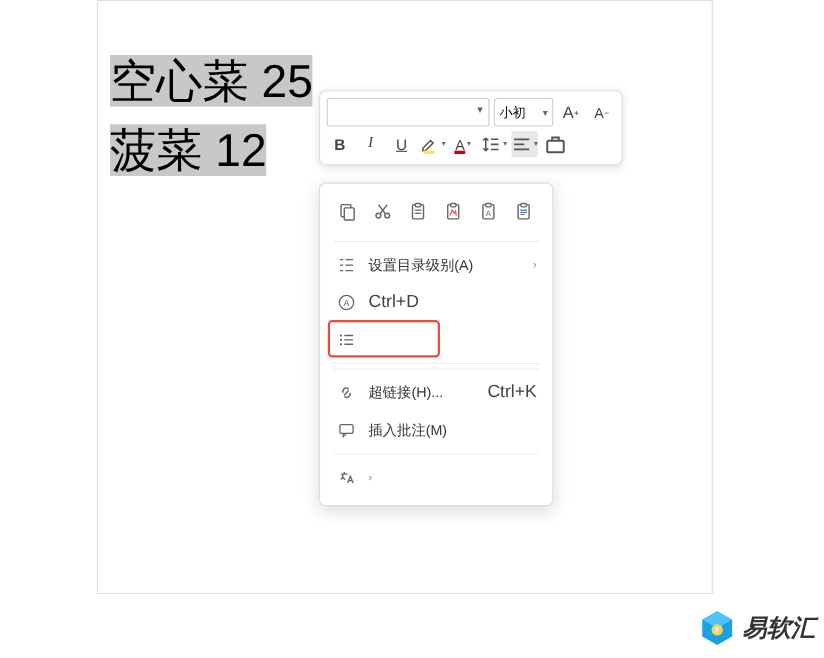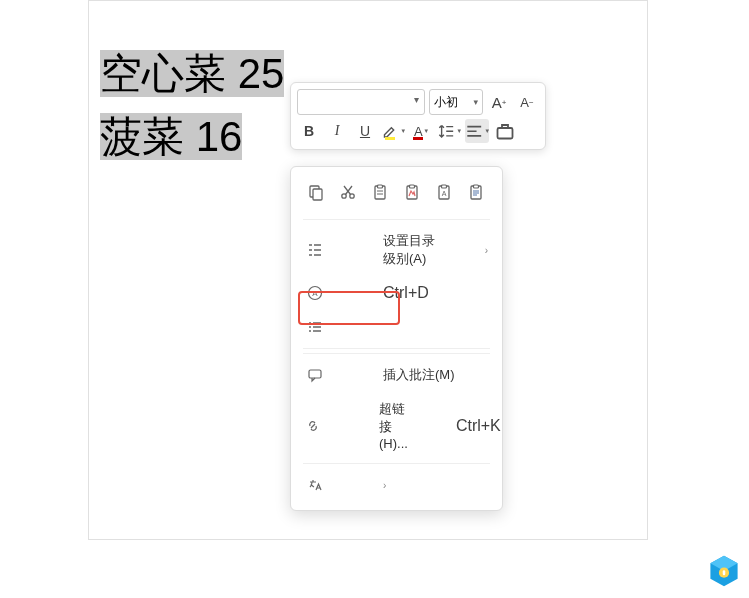--- a/index.html
+++ b/index.html
@@ -4,58 +4,58 @@
 <style>
   * { box-sizing: border-box; margin: 0; padding: 0; }
   body { width: 749px; height: 598px; background: #fff; font-family: "Microsoft YaHei", sans-serif; position: relative; overflow: hidden; }
   
   .page { position: absolute; left: 88px; top: 0; width: 560px; height: 540px; background: #fff; border: 1px solid #e0e0e0; }
   
   .sel-text { position: absolute; left: 100px; top: 42px; }
   .sel-text .line { font-size: 42px; font-weight: 400; line-height: 1.5; color: #000; }
   .sel-text .hl { background: #c8c8c8; }
   
-  .mini-toolbar { position: absolute; left: 290px; top: 82px; width: 256px; background: #fff; border: 1px solid #ddd; border-radius: 6px; box-shadow: 0 2px 8px rgba(0,0,0,0.12); padding: 6px; z-index: 5; }
+  .mini-toolbar { position: absolute; left: 290px; top: 82px; width: 276px; background: #fff; border: 1px solid #ddd; border-radius: 6px; box-shadow: 0 2px 8px rgba(0,0,0,0.12); padding: 6px; z-index: 5; }
   .mini-row { display: flex; align-items: center; gap: 4px; }
   .font-name { flex: 1; height: 26px; border: 1px solid #ccc; border-radius: 3px; background: #fff; padding: 0 18px 0 6px; font-size: 12px; position: relative; }
   .font-name::after { content: "▾"; position: absolute; right: 5px; top: 4px; font-size: 10px; color: #666; }
   .font-size { width: 54px; height: 26px; border: 1px solid #ccc; border-radius: 3px; background: #fff; display: flex; align-items: center; justify-content: space-between; padding: 0 4px; font-size: 12px; }
   .tb-btn { width: 24px; height: 24px; display: flex; align-items: center; justify-content: center; font-size: 14px; color: #444; cursor: pointer; border-radius: 3px; position: relative; }
   .tb-btn.dd::after { content: "▾"; font-size: 7px; margin-left: 2px; color: #666; }
   .bold { font-weight: 700; }
   .italic { font-style: italic; font-family: serif; }
   .underline { text-decoration: underline; }
   .mini-row2 { margin-top: 4px; }
   .hl-swatch { width: 10px; height: 3px; background: #ffeb3b; position: absolute; bottom: 3px; left: 4px; }
   .fc-swatch { width: 10px; height: 3px; background: #c00; position: absolute; bottom: 3px; left: 4px; }
   
   .ctx-menu { position: absolute; left: 290px; top: 166px; width: 213px; background: #fff; border: 1px solid #ddd; border-radius: 6px; box-shadow: 0 4px 16px rgba(0,0,0,0.15); padding: 8px 0; z-index: 6; }
   .clip-row { display: flex; gap: 6px; padding: 4px 12px 10px; }
   .clip-btn { width: 26px; height: 26px; display: flex; align-items: center; justify-content: center; color: #555; cursor: pointer; border-radius: 3px; }
   .clip-btn svg { width: 18px; height: 18px; }
   .menu-sep { height: 1px; background: #eee; margin: 4px 12px; }
-  .menu-item { display: flex; align-items: center; padding: 8px 14px; font-size: 13px; color: #333; cursor: pointer; position: relative; gap: 48px; }
+  .menu-item { display: flex; align-items: center; padding: 8px 14px; font-size: 13px; color: #333; cursor: pointer; position: relative; }
   .menu-icon { width: 20px; height: 18px; margin-right: 10px; display: flex; align-items: center; justify-content: center; color: #666; }
   .menu-icon svg { width: 16px; height: 16px; }
   .menu-label { flex: 1; }
   .menu-shortcut { font-size: 16px; color: #404040; }
   .menu-arrow { font-size: 10px; color: #888; }
   .menu-highlight { position: absolute; left: 298px; top: 291px; width: 102px; height: 34px; border: 2px solid #e74c3c; border-radius: 4px; z-index: 7; pointer-events: none; }
   
   .watermark { position: absolute; right: 8px; bottom: 10px; display: flex; align-items: center; gap: 6px; font-size: 22px; font-weight: 700; color: #333; font-style: italic; }
   .wm-logo { width: 34px; height: 34px; }
 </style>
 </head>
 <body>
 
 <div class="page"></div>
 
 <div class="sel-text">
   <div class="line"><span class="hl">空心菜 25</span></div>
-  <div class="line"><span class="hl">菠菜 16</span></div>
+  <div class="line"><span class="hl">菠菜 12</span></div>
 </div>
 
 <div class="mini-toolbar">
   <div class="mini-row">
     <div class="font-name"></div>
     <div class="font-size">
         <span>小初</span>
         <span style="font-size:9px;color:#666">▾</span>
       </div>
     <div class="tb-btn">
@@ -171,34 +171,34 @@
           <circle cx="3" cy="12" r="1" fill="#666"></circle>
           <path d="M6 4h8M6 8h8M6 12h8" stroke="#666" stroke-width="1.3"></path>
         </svg>
       </span>
   </div>
   <div class="menu-sep"></div>
   <div class="menu-sep"></div>
   <div class="menu-item">
     <span class="menu-icon">
         <svg viewBox="0 0 16 16">
+          <path d="M6 10l4-4M5 8a3 3 0 014-4l1 1M11 8a3 3 0 01-4 4l-1-1" fill="none" stroke="#666" stroke-width="1.3"></path>
+        </svg>
+      </span>
+    <span class="menu-label">超链接(H)...</span>
+    <span class="menu-shortcut">Ctrl+K</span>
+  </div>
+  <div class="menu-item">
+    <span class="menu-icon">
+        <svg viewBox="0 0 16 16">
           <rect x="2" y="3" width="12" height="8" rx="1.5" fill="none" stroke="#666" stroke-width="1.2"></rect>
           <path d="M5 11v3l3-3" fill="none" stroke="#666" stroke-width="1.2"></path>
         </svg>
       </span>
     <span class="menu-label">插入批注(M)</span>
-  </div>
-  <div class="menu-item">
-    <span class="menu-icon">
-        <svg viewBox="0 0 16 16">
-          <path d="M6 10l4-4M5 8a3 3 0 014-4l1 1M11 8a3 3 0 01-4 4l-1-1" fill="none" stroke="#666" stroke-width="1.3"></path>
-        </svg>
-      </span>
-    <span class="menu-label">超链接(H)...</span>
-    <span class="menu-shortcut">Ctrl+K</span>
   </div>
   <div class="menu-sep"></div>
   <div class="menu-item">
     <span class="menu-icon">
         <svg viewBox="0 0 16 16">
           <path d="M3 5h6M6 3v2M5 5c0 3-2 5-2 5M4 7c1 2 3 3 3 3M9 13l2.5-6 2.5 6M9.8 11h3.4" fill="none" stroke="#666" stroke-width="1.2"></path>
         </svg>
       </span>
     <span class="menu-arrow">›</span>
   </div>
@@ -206,13 +206,14 @@
 
 <div class="menu-highlight"></div>
 
 <div class="watermark">
   <svg class="wm-logo" viewBox="0 0 40 40">
       <path d="M20 2l16 9v18l-16 9-16-9V11z" fill="#1ba0e2"></path>
       <path d="M20 2l16 9-16 9-16-9z" fill="#4fc3f7"></path>
       <circle cx="20" cy="22" r="6" fill="#ffd54f"></circle>
       <rect x="18.5" y="19" width="3" height="6" rx="1.5" fill="#fff"></rect>
     </svg>
+  <span>易软汇</span>
 </div>
 
 </body></html>

